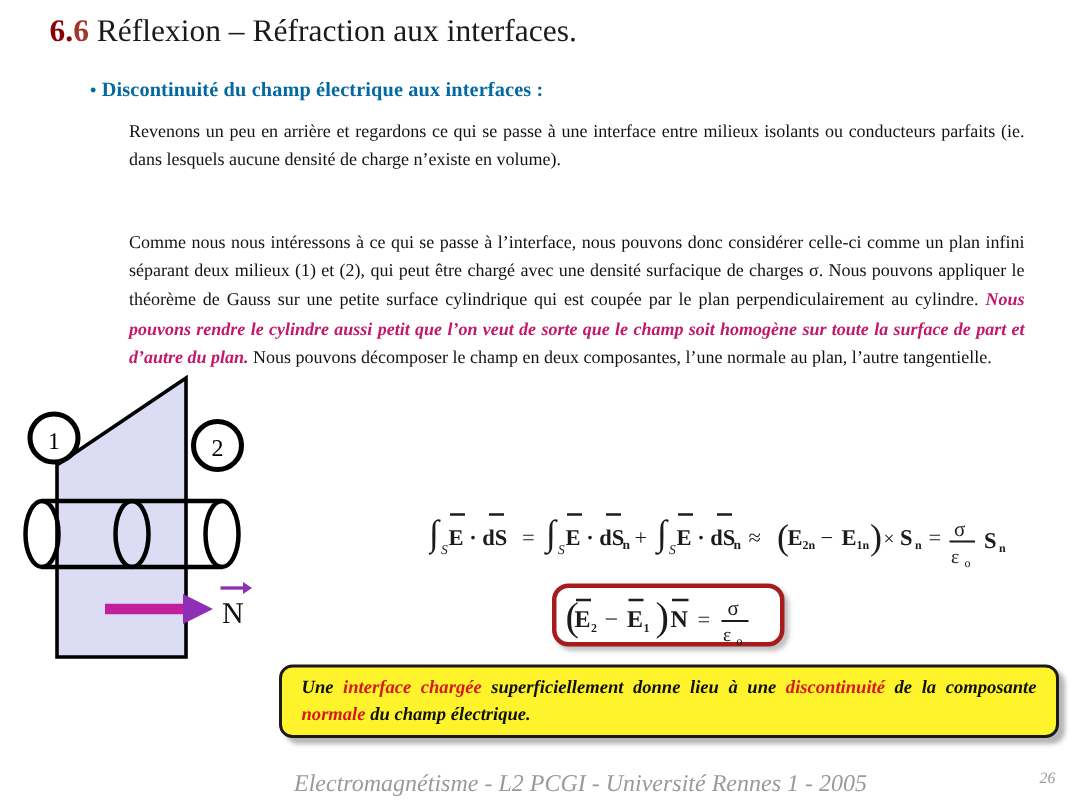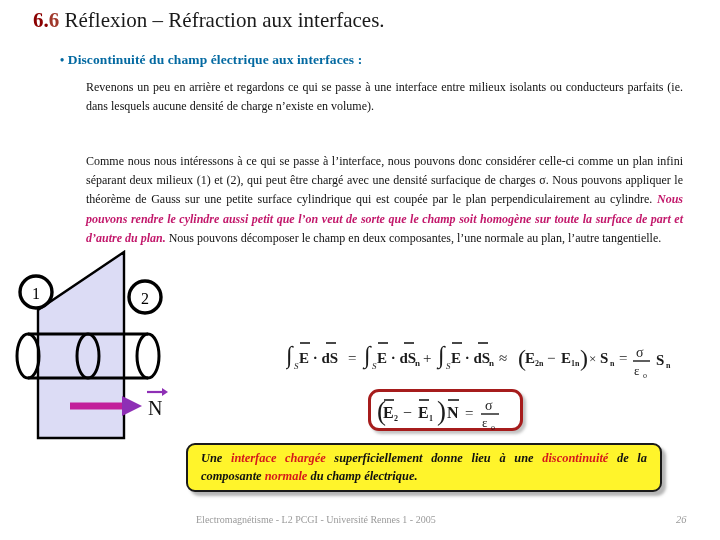--- a/index.html
+++ b/index.html
@@ -98,21 +98,21 @@
     box-shadow: 3px 3px 3px rgba(120,120,120,.45);
     position: relative;
   }
   #equation-boxed svg { position:absolute; left:0; top:0; }
 
   
   #conclusion {
     position: absolute;
     left: 186px;
     top: 443px;
-    width: 476px;
+    width: 520px;
     height: 49px;
     box-sizing: border-box;
     background: #FFF42B;
     border: 2.5px solid #1a1a1a;
     border-radius: 9px;
     box-shadow: 4px 4px 3px rgba(110,110,110,.5);
     padding: 5px 13px 0 13px;
     font-size: 12.4px;
     line-height: 17.5px;
     font-weight: bold;
@@ -120,27 +120,28 @@
     color: #111111;
     text-align: justify;
   }
   #conclusion .red { color: #D6191B; }
 
   
   #footer-text {
     position: absolute;
     left: 196px;
     top: 514px;
-    font-size: 10px;
+    font-size: 16px;
+    font-style: italic;
     color: #9a9a9a;
     white-space: nowrap;
   }
   #page-number {
     position: absolute;
-    left: 676px;
+    left: 693px;
     top: 514px;
     font-size: 10.5px;
     font-style: italic;
     color: #9a9a9a;
   }
 </style>
 </head>
 <body>
 
 <div id="slide-title">

